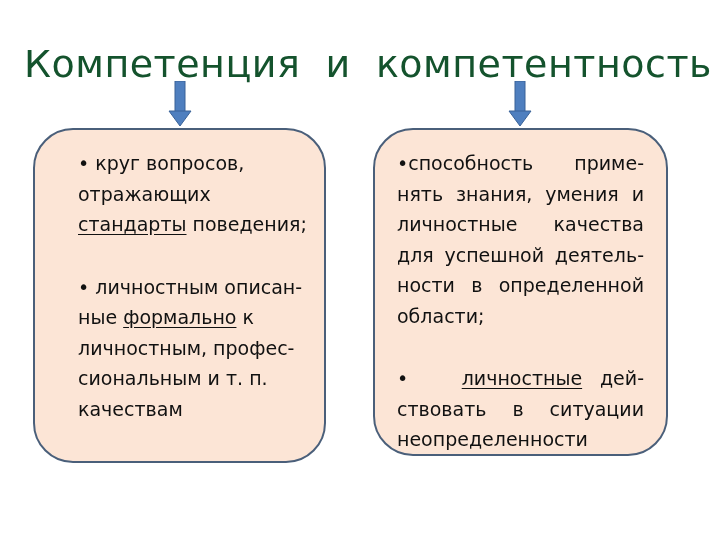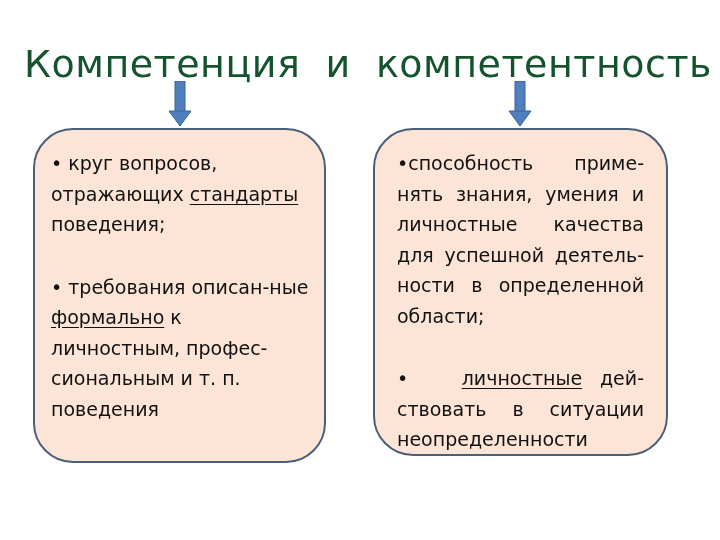--- a/index.html
+++ b/index.html
@@ -5,21 +5,21 @@
     html, body { margin:0; padding:0; }
     body { width:720px; height:540px; background:#ffffff; position:relative; overflow:hidden;
            font-family:"DejaVu Sans", "Liberation Sans", sans-serif; }
     .title { position:absolute; left:0; top:42px; width:720px; text-align:center;
              font-size:38px; color:#14532d; letter-spacing:0.5px; white-space:pre;padding-left:8px; }
     .arrow { position:absolute; top:81px; width:24px; height:46px; }
     .box { position:absolute; background:#fce5d6; border:2.5px solid #4a5f7a; border-radius:40px;
            box-sizing:border-box; color:#111; font-size:19px; line-height:30.5px; }
     .box p { margin:0; }
     .u { text-decoration:underline; text-underline-offset:3px; }
-    #left { left:33px; top:128px; width:293px; height:335px; padding:18px 10px 0 16px; }
+    #left { left:33px; top:128px; width:293px; height:335px; padding:18px 10px 0 43px; }
     #left .gap { height:32px; }
     #right { left:373px; top:128px; width:295px; height:328px; padding:18px 22px 0 22px; text-align:justify; }
     #right .gap { height:32px; }
   </style>
 </head>
 <body>
 
 <div class="title">Компетенция  и  компетентность</div>
 
 <svg class="arrow" style="left:168px;" viewBox="0 0 24 46">
@@ -27,20 +27,20 @@
   <polygon points="1,30 23,30 12,45" fill="#4f7fbf" stroke="#3a6298" stroke-width="1"></polygon>
 </svg>
 <svg class="arrow" style="left:508px;" viewBox="0 0 24 46">
   <rect x="7" y="0" width="10" height="32" fill="#4f7fbf" stroke="#3a6298" stroke-width="1"></rect>
   <polygon points="1,30 23,30 12,45" fill="#4f7fbf" stroke="#3a6298" stroke-width="1"></polygon>
 </svg>
 
 <div class="box" id="left">
   <p><span>•</span><span> круг вопросов, отражающих </span><span class="u">стандарты</span><span> поведения;</span></p>
   <div class="gap"></div>
-  <p><span>•</span><span> требования описан-ные </span><span class="u">формально</span><span> к личностным, профес-сиональным и т. п. поведения</span></p>
+  <p><span>•</span><span> личностным описан-ные </span><span class="u">формально</span><span> к личностным, профес-сиональным и т. п. качествам</span></p>
 </div>
 
 <div class="box" id="right">
   <p><span>•</span><span>способность приме-нять знания, умения и личностные качества для успешной деятель-ности в определенной области;</span></p>
   <div class="gap"></div>
   <p><span>•</span>&nbsp;&nbsp;&nbsp;<span class="u">личностные</span><span> дей-ствовать в ситуации неопределенности</span></p>
 </div>
 
 </body></html>

